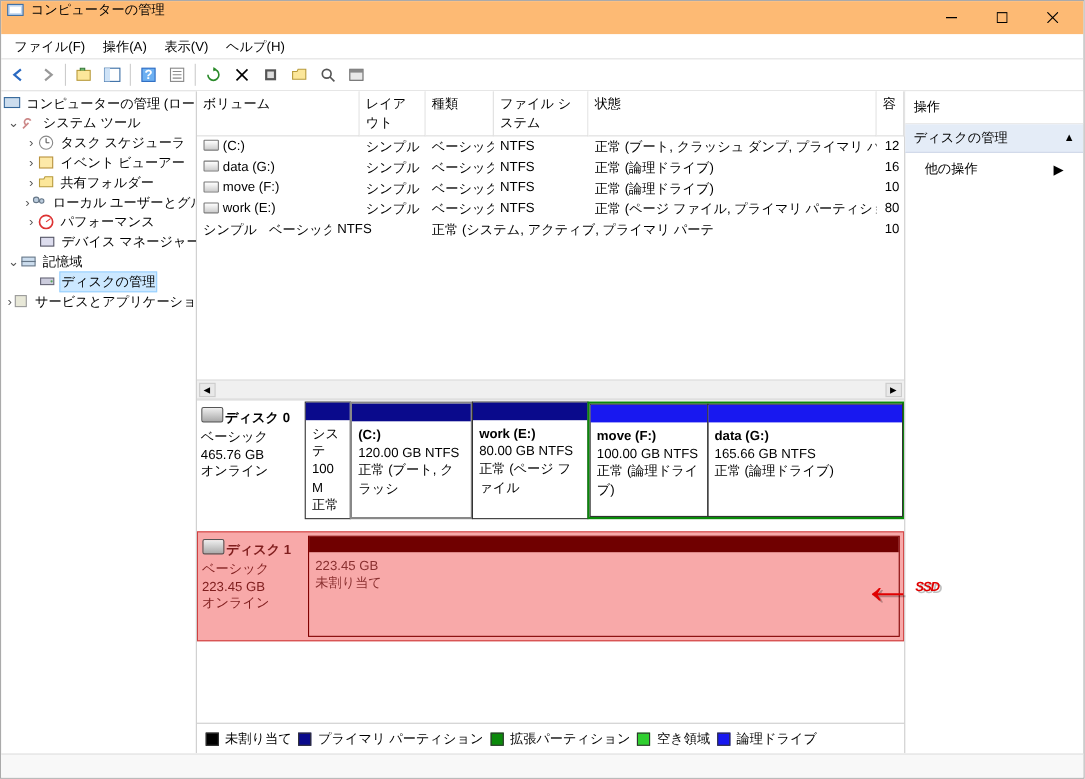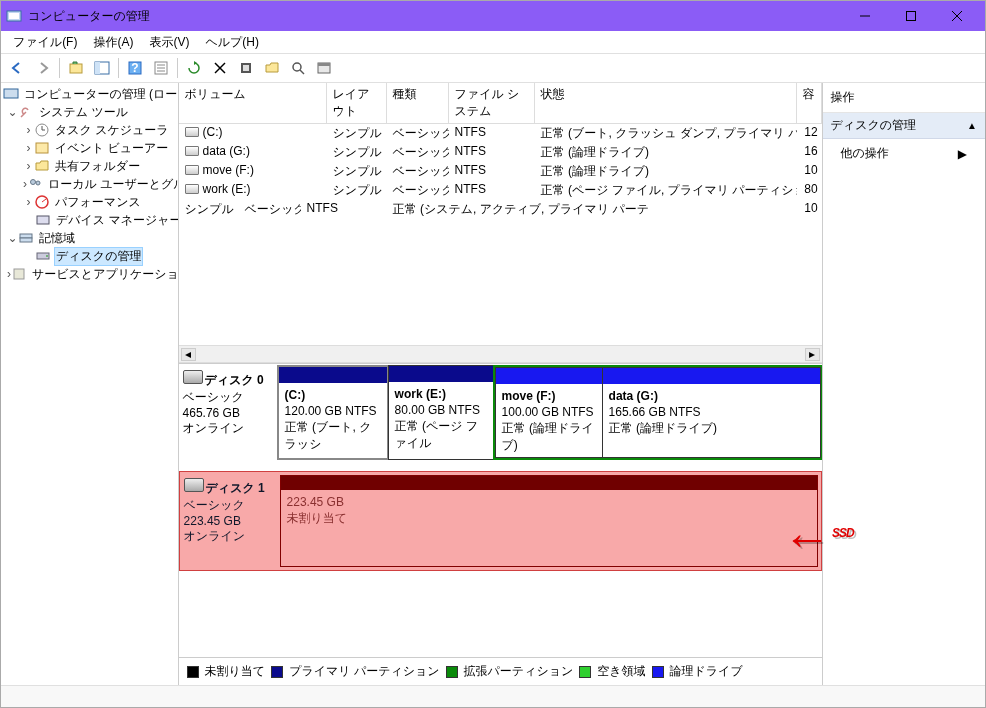--- a/index.html
+++ b/index.html
@@ -1,17 +1,17 @@
 <!DOCTYPE html>
 <html><head>
 <meta charset="utf-8">
 <style>
 * { box-sizing: border-box; margin: 0; padding: 0; font-family: "Meiryo", "MS PGothic", sans-serif; font-size: 12px; }
 body { background: #fff; width: 986px; height: 708px; overflow: hidden; display: flex; flex-direction: column; border: 1px solid #aaa; }
-.titlebar { height: 30px; display: flex; align-items: center; padding: 0 5px; background: #8b5cf6; }
+.titlebar { height: 30px; display: flex; padding: 0 5px; background: #fdba74; }
 .titlebar .app-icon { width: 16px; height: 16px; margin-right: 6px; display: inline-block; }
 .titlebar .title { flex: 1; }
 .titlebar .winbtns { display: flex; }
 .titlebar .winbtn { width: 46px; height: 30px; display: flex; align-items: center; justify-content: center; }
 .menubar { height: 22px; display: flex; align-items: flex-end; padding: 0 6px; gap: 4px; }
 .menubar .menuitem { padding: 2px 6px; cursor: default; }
 .toolbar { height: 30px; border-top: 1px solid #e0e0e0; border-bottom: 1px solid #e0e0e0; display: flex; align-items: center; padding: 0 4px; gap: 2px; }
 .toolbar .tbtn { width: 24px; height: 24px; display: flex; align-items: center; justify-content: center; border: 1px solid transparent; }
 .toolbar .sep { width: 1px; height: 20px; background: #ccc; margin: 0 2px; }
 .main { flex: 1; display: flex; overflow: hidden; }
@@ -36,21 +36,21 @@
 .disk-meta { width: 97px; padding: 6px 4px; }
 .disk-meta .dicon { display:inline-block; width:20px; height:14px; border:1px solid #555; background:linear-gradient(#eee,#aaa); margin-right:2px; border-radius:2px;}
 .disk-parts { flex: 1; display: flex; padding: 1px; gap: 0; }
 .part { border: 1px solid #333; margin-right: -1px; display: flex; flex-direction: column; }
 .part-head { height: 16px; background: #0a0a8c; }
 .part-body { padding: 4px 6px; font-size: 12px; line-height: 1.35; }
 .part.green-wrap { border: 2px solid #0a8a0a; padding: 0; }
 .ext-inner { display:flex; height:100%;}
 .ext-inner .part { border:1px solid #333; }
 .disk1 { background: #f8a9a9; }
-.disk1 .disk-meta { color: #0f172a; }
+.disk1 .disk-meta { color: #7f1d1d; }
 .unalloc-part { flex:1; border:1px solid #800000; margin:3px; display:flex; flex-direction:column;}
 .unalloc-part .part-head { background:#700000; height:14px;}
 .unalloc-part .part-body { color:#8a3030; }
 .legend { height: 28px; border-top: 1px solid #ccc; display:flex; align-items:center; padding: 0 8px; gap:6px;}
 .legend .sw { width:12px; height:12px; display:inline-block; border:1px solid #333;}
 .actions { width: 176px; display:flex; flex-direction:column;}
 .actions .hdr { padding: 6px 8px; background:#fff; border-bottom:1px solid #e5e5e5;}
 .actions .group { background: #e4ecf7; padding: 4px 8px; display:flex; align-items:center; justify-content:space-between; border-bottom:1px solid #d0d8e8;}
 .actions .group .tri { font-size:10px;}
 .actions .item { padding: 6px 18px; display:flex; align-items:center; justify-content:space-between;}
@@ -343,20 +343,28 @@
       <div class="disks">
 
         <div class="disk-block">
           <div class="disk-meta">
             <div><span class="dicon"></span><b>ディスク 0</b></div>
             <div>ベーシック</div>
             <div>465.76 GB</div>
             <div>オンライン</div>
           </div>
           <div class="disk-parts">
+            <div class="part" style="width:42px">
+              <div class="part-head"></div>
+              <div class="part-body">
+                  <div>システ</div>
+                  <div>100 M</div>
+                  <div>正常</div>
+                </div>
+            </div>
             <div class="part" style="width:112px;border:2px solid #888">
               <div class="part-head"></div>
               <div class="part-body"><b>(C:)</b><div>120.00 GB NTFS</div><div>正常 (ブート, クラッシ</div></div>
             </div>
             <div class="part" style="width:106px">
               <div class="part-head"></div>
               <div class="part-body"><b>work  (E:)</b><div>80.00 GB NTFS</div><div>正常 (ページ ファイル</div></div>
             </div>
             <div class="part green-wrap" style="flex:1">
               <div class="ext-inner">

